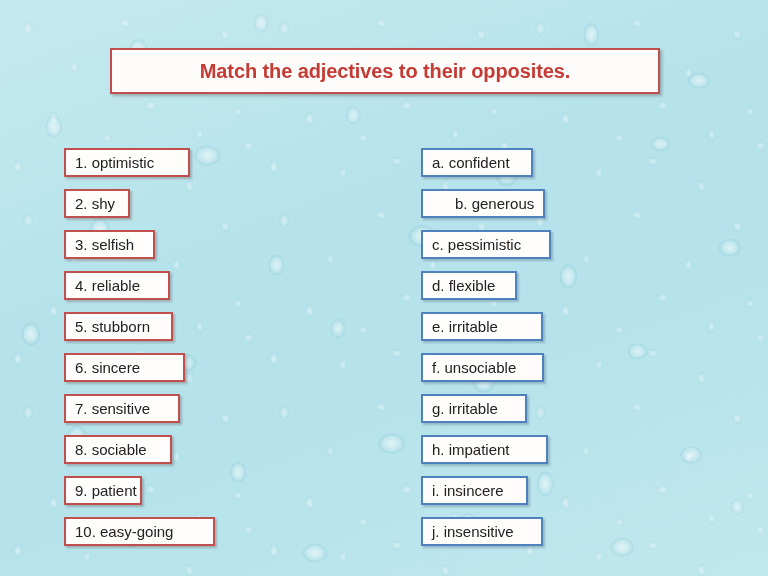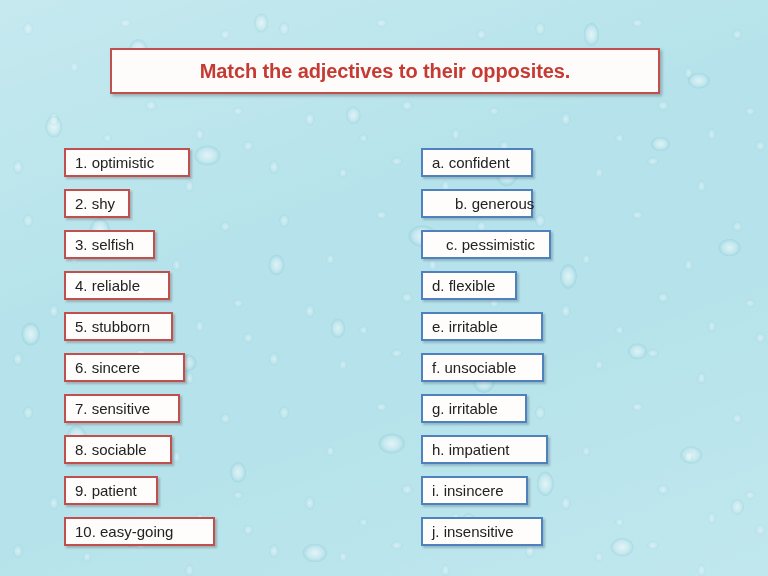--- a/index.html
+++ b/index.html
@@ -177,36 +177,36 @@
       </div>
       <div class="opt-box" style="width: 121px;">
         <span class="opt-label">6. sincere</span>
       </div>
       <div class="opt-box" style="width: 116px;">
         <span class="opt-label">7. sensitive</span>
       </div>
       <div class="opt-box" style="width: 108px;">
         <span class="opt-label">8. sociable</span>
       </div>
-      <div class="opt-box" style="width: 94px; text-align: center;">
+      <div class="opt-box" style="width: 78px; text-align: center;">
         <span class="opt-label">9. patient</span>
       </div>
       <div class="opt-box" style="width: 151px;">
         <span class="opt-label">10. easy-going</span>
       </div>
     </div>
 
   <div class="col" id="right-column">
       <div class="opt-box" style="width: 112px;">
         <span class="opt-label">a. confident</span>
       </div>
-      <div class="opt-box" style="width: 112px; padding-left: 32px;">
+      <div class="opt-box" style="width: 124px; padding-left: 32px;">
         <span class="opt-label">b. generous</span>
       </div>
-      <div class="opt-box" style="width: 130px; justify-content: center;">
+      <div class="opt-box" style="width: 130px;">
         <span class="opt-label">c. pessimistic</span>
       </div>
       <div class="opt-box" style="width: 96px;">
         <span class="opt-label">d. flexible</span>
       </div>
       <div class="opt-box" style="width: 122px;">
         <span class="opt-label">e. irritable</span>
       </div>
       <div class="opt-box" style="width: 123px;">
         <span class="opt-label">f. unsociable</span>

